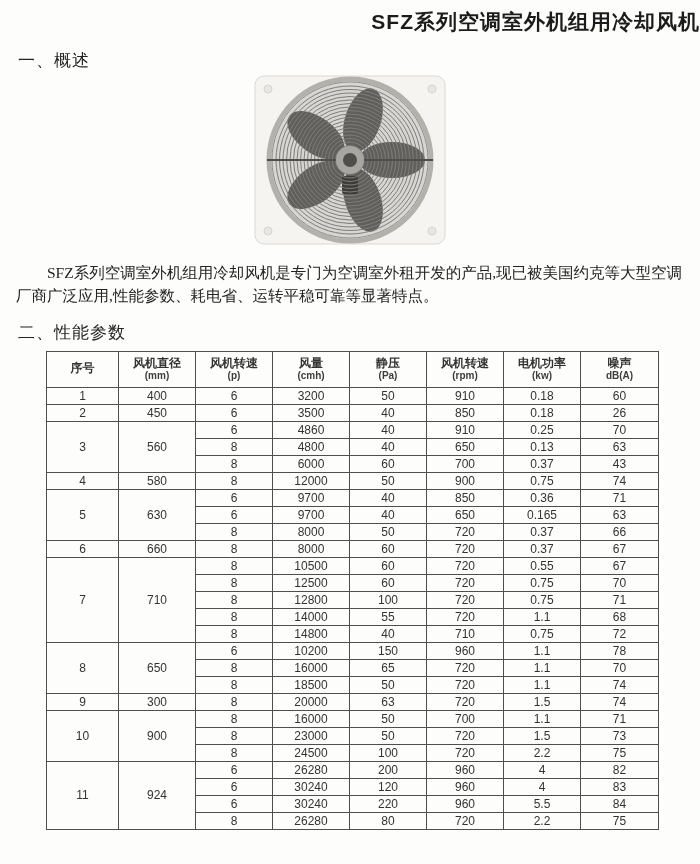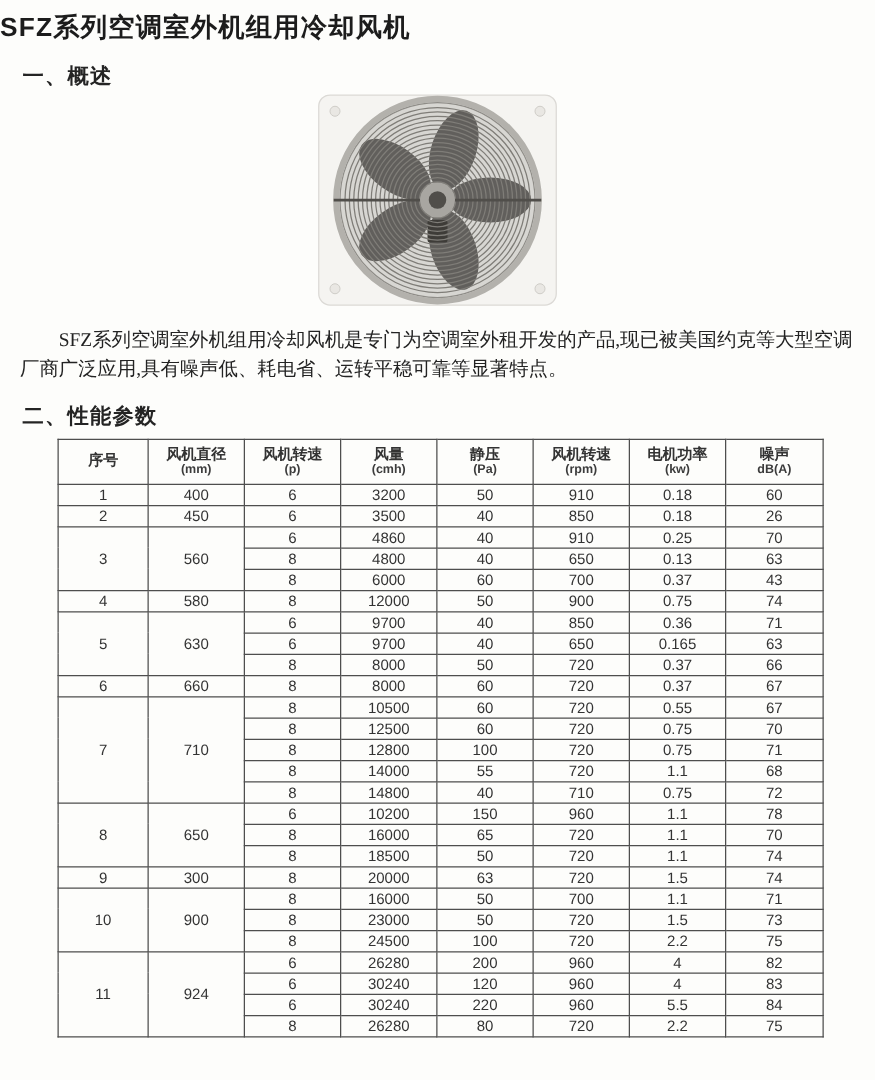--- a/index.html
+++ b/index.html
@@ -4,30 +4,30 @@
 <style>
   * { margin: 0; padding: 0; box-sizing: border-box; }
   html, body {
     width: 700px; height: 864px;
     background: #fdfdfb;
     font-family: "Liberation Sans", sans-serif;
     color: #2b2b2b;
     overflow: hidden;
   }
   .doc-title {
-    text-align: left;
+    text-align: right;
     font-size: 21px;
     font-weight: bold;
     color: #1c1c1c;
     padding-top: 8px;
     letter-spacing: 1px;
   }
   .section-heading {
     font-size: 17px;
-    font-weight: bold;
+    font-weight: normal;
     color: #242424;
     margin: 13px 0 0 18px;
     letter-spacing: 1px;
   }
   .fan-figure {
     display: flex;
     justify-content: center;
     margin-top: 2px;
     height: 174px;
   }
@@ -126,21 +126,21 @@
 
     <line x1="15" y1="86" x2="181" y2="86" stroke="#504e4a" stroke-width="2.2"></line>
 
     <g>
       <circle cx="98" cy="86" r="14" fill="#a8a6a1"></circle>
       <circle cx="98" cy="86" r="7" fill="#504e4a"></circle>
     </g>
   </svg>
 </div>
 
-<div class="intro">SFZ系列空调室外机组用冷却风机是专门为空调室外租开发的产品,现已被美国约克等大型空调厂商广泛应用,具有噪声低、耗电省、运转平稳可靠等显著特点。</div>
+<div class="intro">SFZ系列空调室外机组用冷却风机是专门为空调室外租开发的产品,现已被美国约克等大型空调厂商广泛应用,性能参数、耗电省、运转平稳可靠等显著特点。</div>
 
 <div class="section-heading">二、性能参数</div>
 
 <table class="perf-table">
   <colgroup>
     <col style="width:72px">
       <col style="width:77px">
       <col style="width:77px">
       <col style="width:77px">
     <col style="width:77px">

